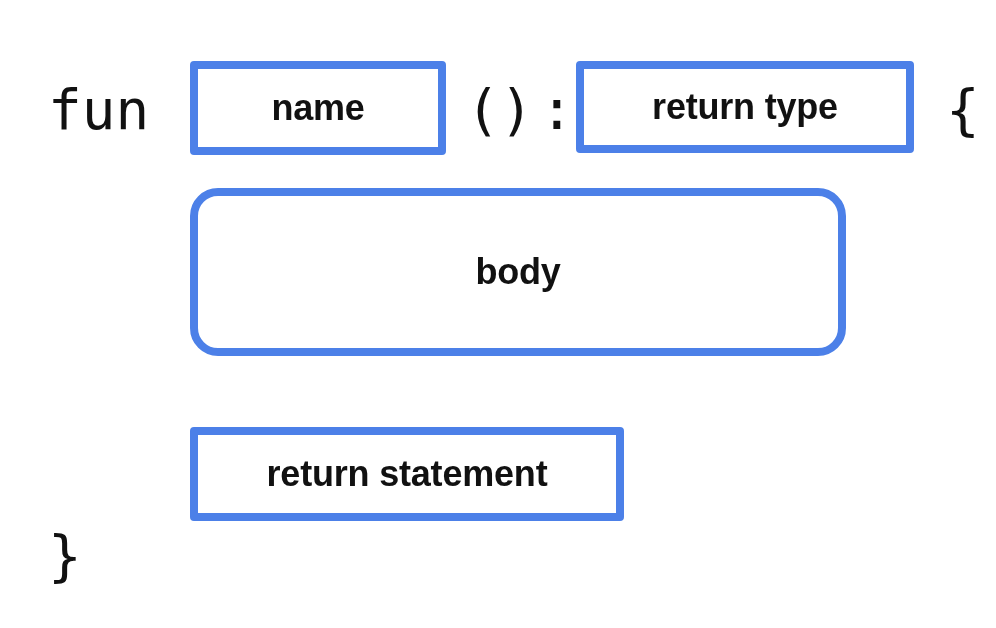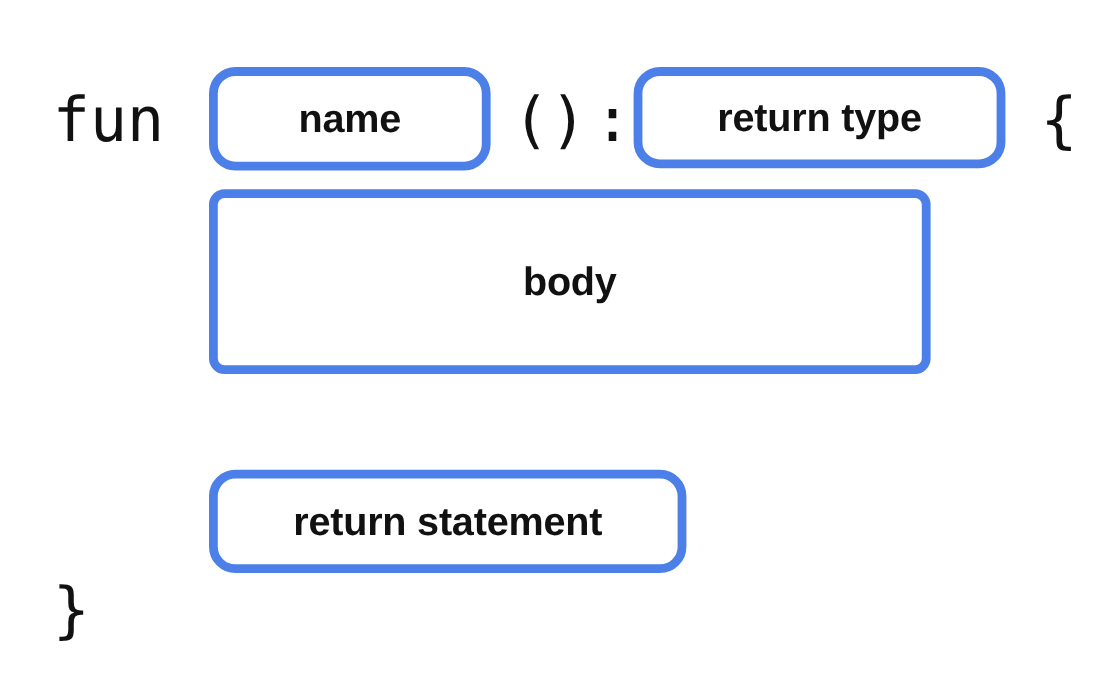--- a/index.html
+++ b/index.html
@@ -64,21 +64,21 @@
     top: 508px;
     font-size: 56px;
   }
 
   
   .slot {
     position: absolute;
     box-sizing: border-box;
     background: #ffffff;
     border: 8px solid #4C80E8;
-    border-radius: 24px;
+    border-radius: 4px;
     display: flex;
     align-items: center;
     justify-content: center;
   }
 
   .slot-label {
     font-family: "Liberation Sans", sans-serif;
     font-weight: 700;
     font-size: 36px;
     line-height: 1;
@@ -97,24 +97,24 @@
 
   .slot-return-type {
     left: 576px;
     top: 41px;
     width: 338px;
     height: 92px;
   }
 
   .slot-body {
     left: 190px;
-    top: 152px;
+    top: 168px;
     width: 656px;
     height: 168px;
-    border-radius: 14px;
+    border-radius: 28px;
   }
 
   .slot-return-statement {
     left: 190px;
     top: 407px;
     width: 434px;
     height: 94px;
   }
 </style>
 </head>

